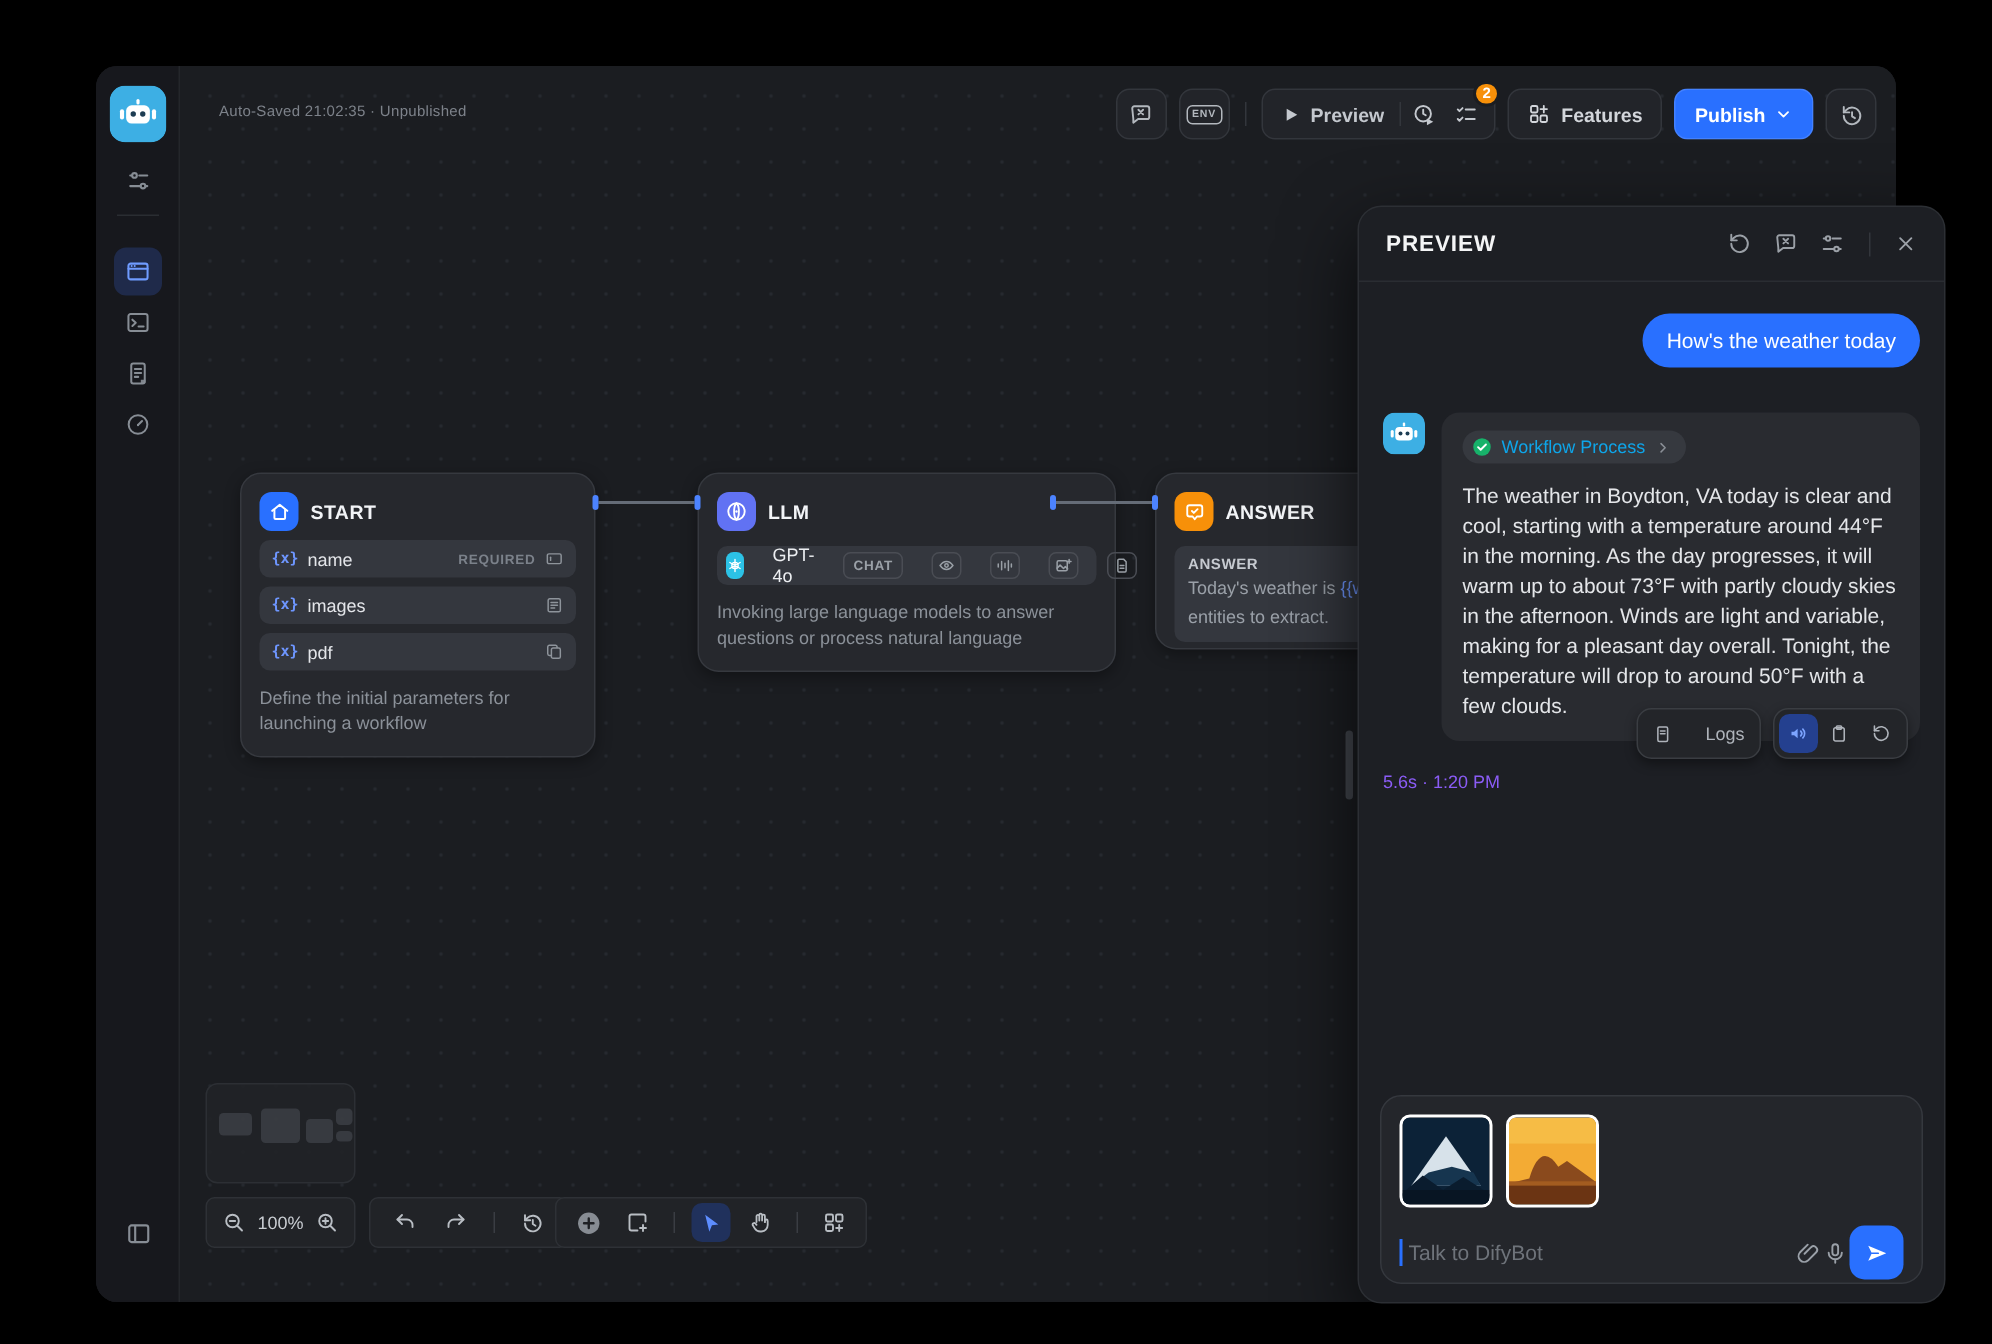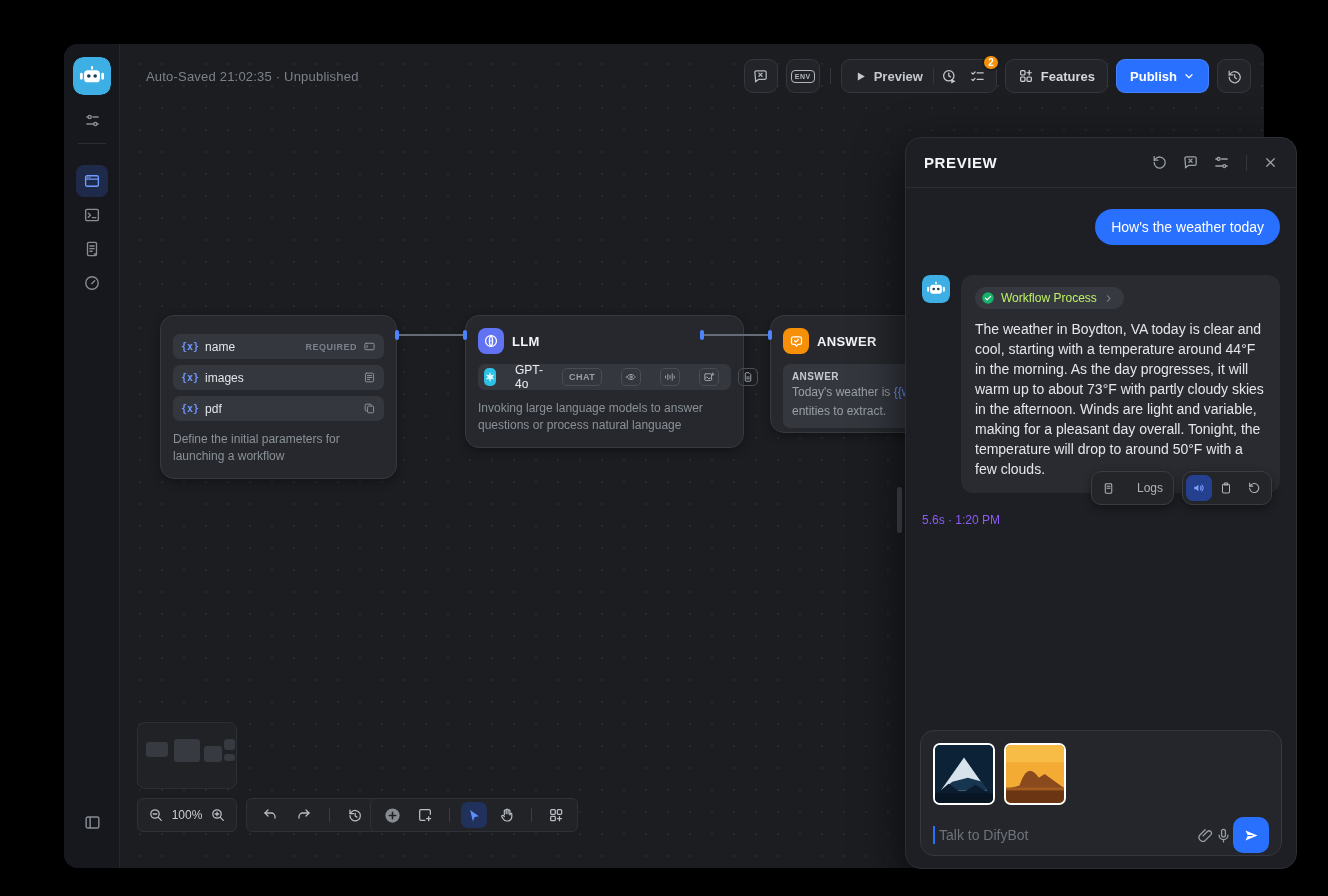--- a/index.html
+++ b/index.html
@@ -17,21 +17,21 @@
     border-radius:14px;box-shadow:0 24px 60px rgba(0,0,0,.6);overflow:hidden}
   
   .sidebar{position:absolute;left:0;top:0;width:56px;height:824px;background:#17181d;border-right:1px solid #24262b}
   .app-avatar{position:absolute;left:9px;top:13px;width:38px;height:38px;border-radius:10px;overflow:hidden}
   .side-btn{position:absolute;left:12px;width:32px;height:32px;border-radius:8px;display:flex;align-items:center;justify-content:center;color:#878d95}
   .side-btn.active{background:#1f2a4a;color:#6f9bff}
   .side-div{position:absolute;left:14px;top:99px;width:28px;height:1px;background:#2a2d32}
   
   .canvas{position:absolute;left:56px;top:0;width:1144px;height:824px;background:#1b1d21;
     background-image:radial-gradient(circle,#26292f 1.1px,transparent 1.4px);background-size:22px 22px;background-position:9px 9px}
-  .statusbar{position:absolute;left:82px;top:25px;font-size:13px;color:#7d828a;letter-spacing:.2px}
+  .statusbar{position:absolute;left:82px;top:25px;font-size:10px;color:#7d828a;letter-spacing:.2px}
   
   .controls{position:absolute;top:15px;right:13px;display:flex;align-items:center;gap:8px;z-index:10}
   .icbtn{width:34px;height:34px;border-radius:9px;background:#222429;border:1px solid #33363c;display:flex;align-items:center;justify-content:center;color:#b3b8be}
   .tdiv{width:1px;height:16px;background:#33363c;margin:0 2px}
   .btn-group{height:34px;border-radius:9px;background:#222429;border:1px solid #33363c;display:flex;align-items:center;padding:0 4px}
   .gbtn{height:28px;display:flex;align-items:center;justify-content:center;border-radius:7px;color:#c4c8ce;padding:0 8px;gap:7px;font-size:13px;font-weight:600}
   .gicon{width:28px;padding:0}
   .badge{position:absolute;top:-8px;right:-8px;min-width:17px;height:17px;border-radius:9px;background:var(--badge-orange);
     color:#fff;font-size:10px;font-weight:700;display:flex;align-items:center;justify-content:center;padding:0 4px;border:2px solid #1b1d21}
   .text-btn{height:34px;border-radius:9px;background:#222429;border:1px solid #33363c;color:#d3d6db;
@@ -76,21 +76,21 @@
   .panel-head{height:50px;display:flex;align-items:center;padding:0 18px;border-bottom:1px solid #2a2d32}
   .panel-title{font-size:15px;font-weight:700;color:#f4f5f6;letter-spacing:.6px;flex:1}
   .phicons{display:flex;align-items:center;gap:14px;color:#9ba0a7}
   .panel-body{padding:0 16px}
   .ububble-row{display:flex;justify-content:flex-end;margin-top:21px}
   .ububble{background:var(--accent-blue);color:#fff;font-size:14px;padding:10px 16px;border-radius:18px;max-width:280px}
   .bot-row{display:flex;margin-top:30px;gap:11px}
   .bot-avatar{width:28px;height:28px;border-radius:8px;overflow:hidden;flex:none}
   .bot-card{position:relative;background:#292b30;border-radius:12px;padding:12px 14px 14px;flex:1}
   .chip{display:inline-flex;align-items:center;gap:6px;background:#36393f;border-radius:14px;padding:4px 10px 4px 6px}
-  .chip-label{font-size:12px;color:#bef264}
+  .chip-label{font-size:12px;color:#0ea5e9}
   .chip-chev{color:#8a8f96;display:flex}
   .bot-text{margin-top:10px;font-size:14px;line-height:1.43;color:#e4e6e9}
   .actionbar{position:absolute;right:8px;bottom:-12px;display:flex;gap:8px}
   .apill{display:flex;align-items:center;background:#232529;border:1px solid #3a3d42;border-radius:10px;box-shadow:0 3px 8px rgba(0,0,0,.4);padding:3px}
   .apill .abtn{display:flex;align-items:center;gap:22px;color:#aeb3ba;font-size:12px;padding:4px 7px;border-radius:7px}
   .abtn.speaker{background:#24408f;color:#7da4ff;width:26px;height:26px;justify-content:center;padding:0}
   .meta{margin-top:20px;font-size:12px;color:#8b5cf6}
   .input-card{position:absolute;left:14px;right:14px;bottom:12px;height:126px;background:#24262b;border:1px solid #35383e;border-radius:14px;padding:12px}
   .thumbs{display:flex;gap:9px}
   .thumb{width:62px;height:62px;border-radius:7px;border:2px solid #fff;overflow:hidden}
@@ -249,20 +249,29 @@
             <svg width="17" height="17" viewBox="0 0 24 24" fill="none" stroke="currentColor" stroke-width="1.8" stroke-linecap="round" stroke-linejoin="round">
               <path d="M4.5 13a7.8 7.8 0 1 0 2.2-5.4L4.5 9.8"></path>
               <path d="M4.5 4.6v5.2h5.2"></path>
               <path d="M12.3 9.5v4l2.7 1.7"></path>
             </svg>
           </span>
       </button>
     </div>
 
     <div class="node" style="left:96px;top:271px;width:237px">
+      <div class="node-head">
+        <span class="node-ic" style="background:var(--accent-blue)">
+            <svg width="15" height="15" viewBox="0 0 24 24" fill="none" stroke="currentColor" stroke-width="2.1" stroke-linecap="round" stroke-linejoin="round">
+              <path d="M4 10.5L12 4l8 6.5"></path>
+              <path d="M6.3 9v9a1.2 1.2 0 0 0 1.2 1.2h9A1.2 1.2 0 0 0 17.7 18V9"></path>
+            </svg>
+          </span>
+        <span class="node-title">START</span>
+      </div>
       <div class="vrow">
         <span class="vx">{x}</span>
         <span class="vname">name</span>
         <span class="vtag">REQUIRED</span>
         <span class="vicon">
             <svg width="13" height="13" viewBox="0 0 24 24" fill="none" stroke="currentColor" stroke-width="1.8" stroke-linecap="round">
               <rect x="3.5" y="6" width="17" height="12" rx="2"></rect>
               <path d="M7.5 10v4"></path>
             </svg>
           </span>

